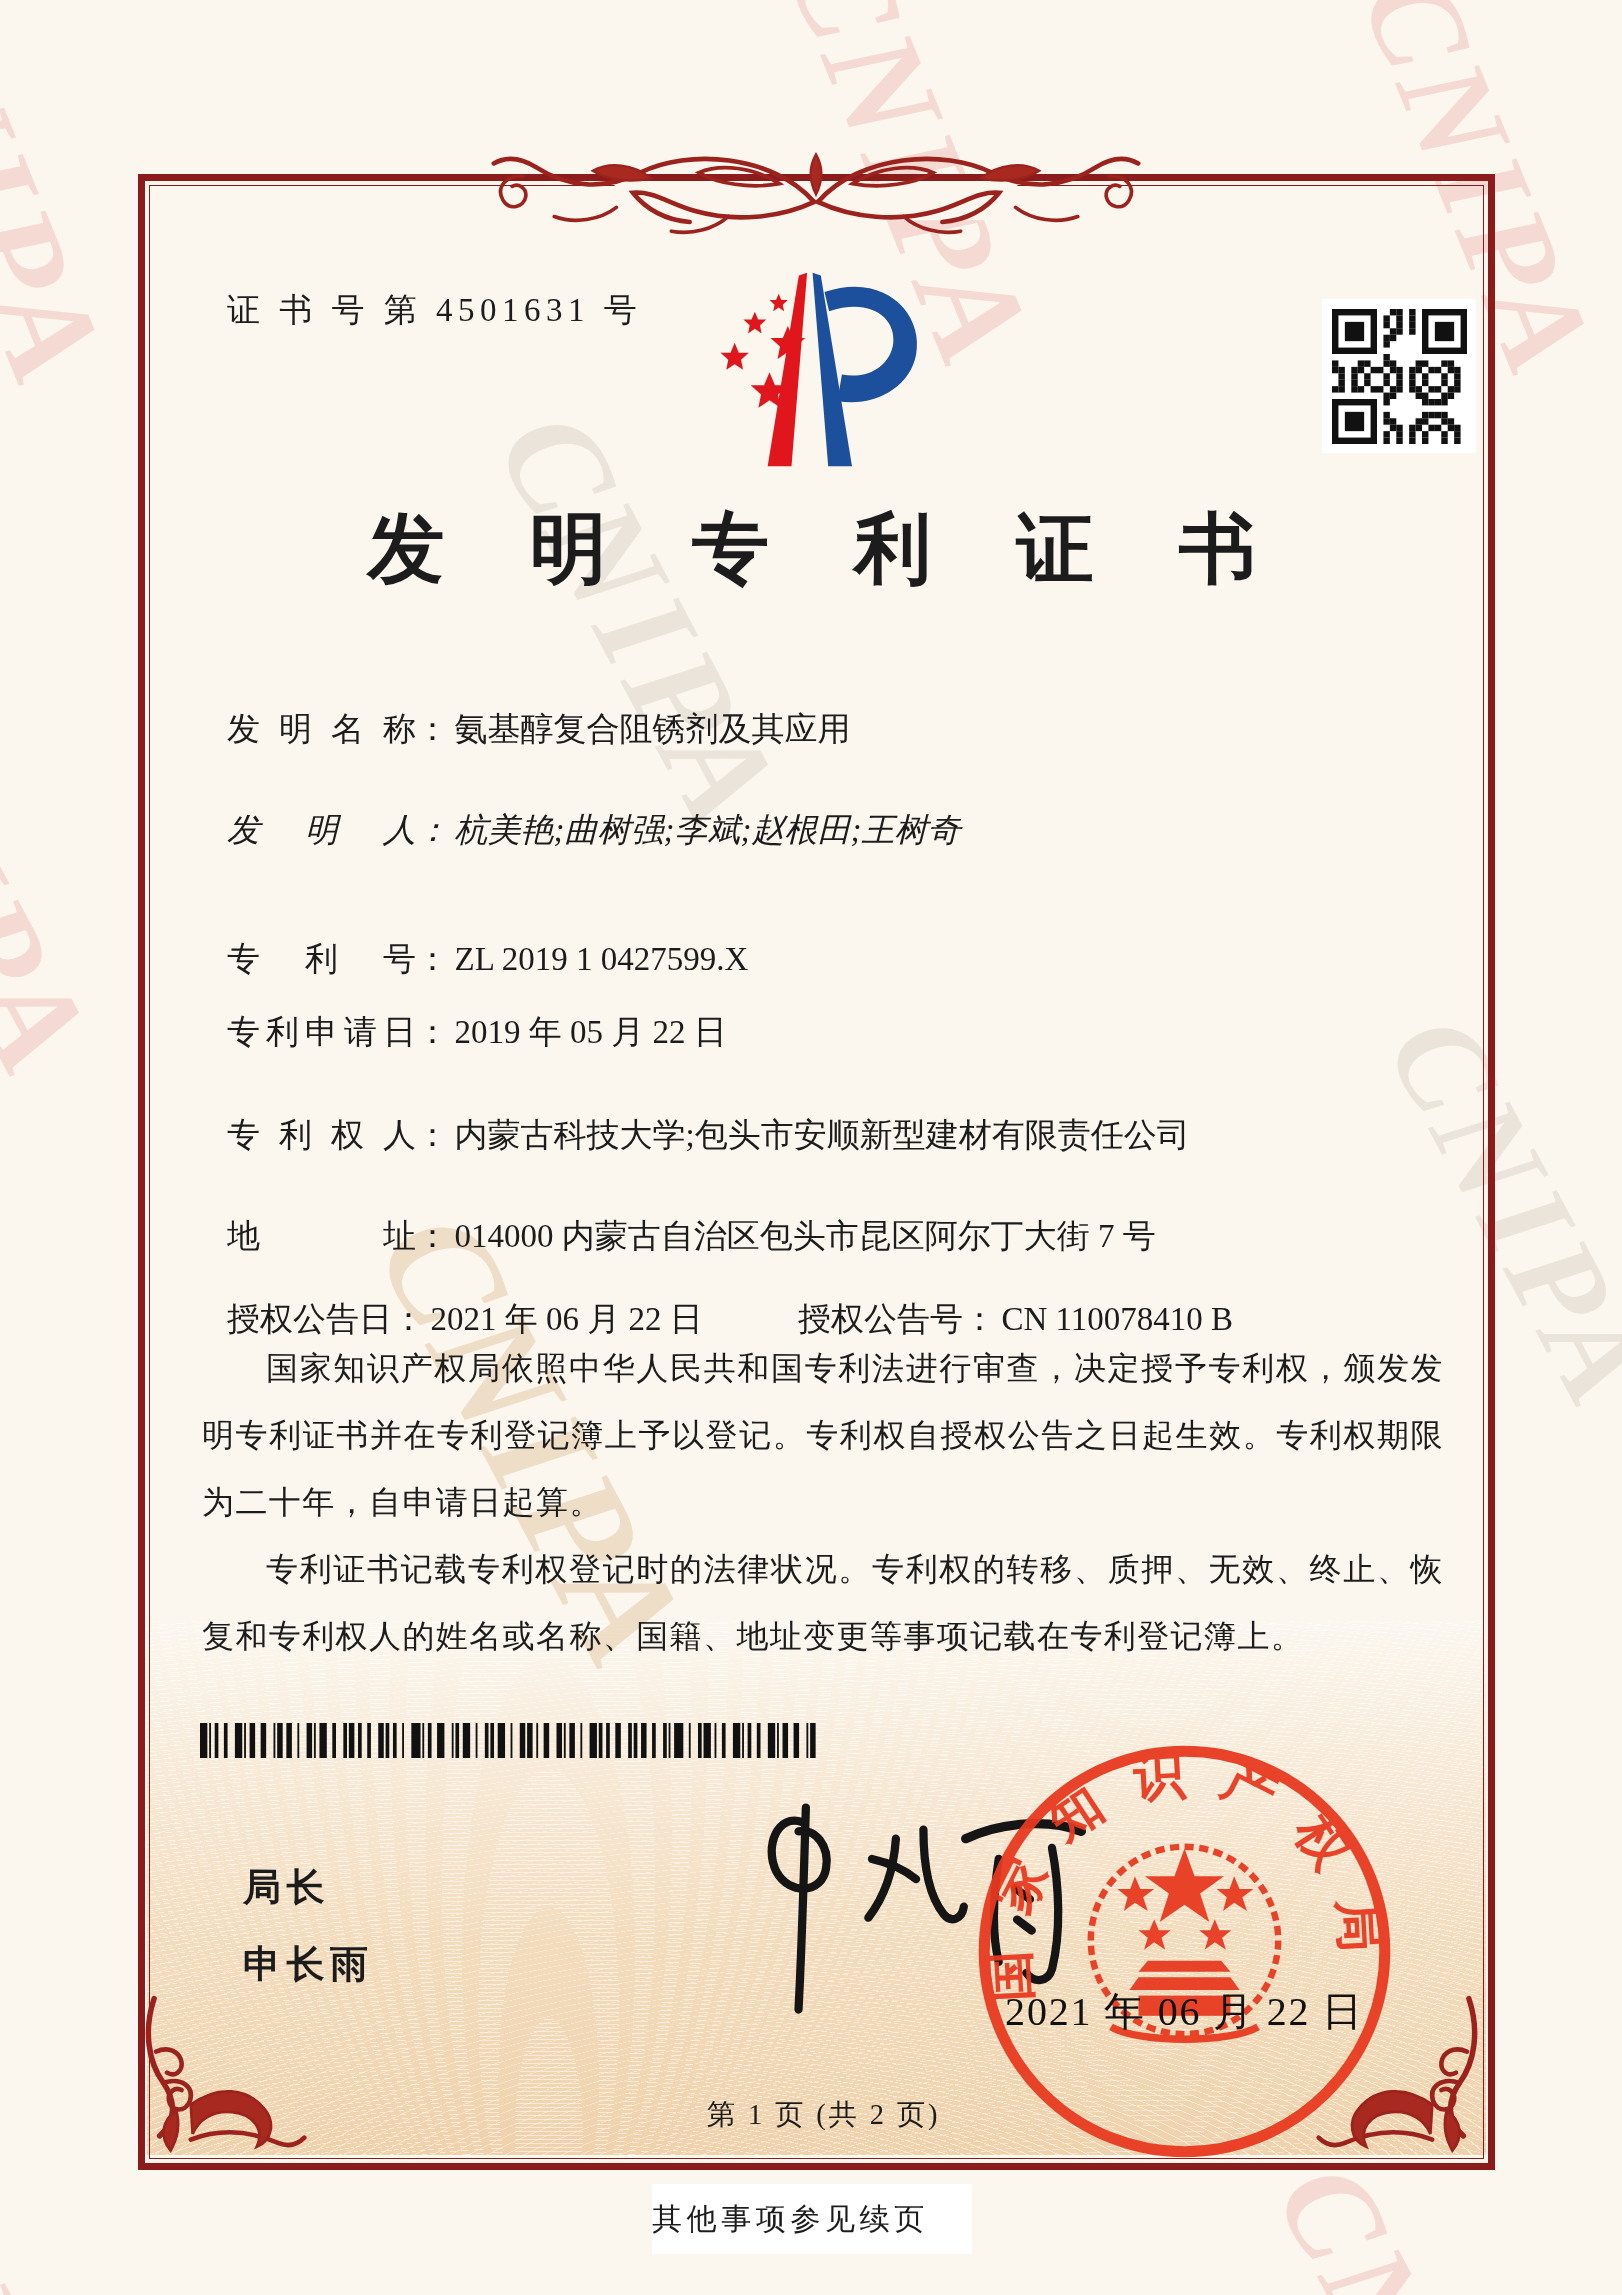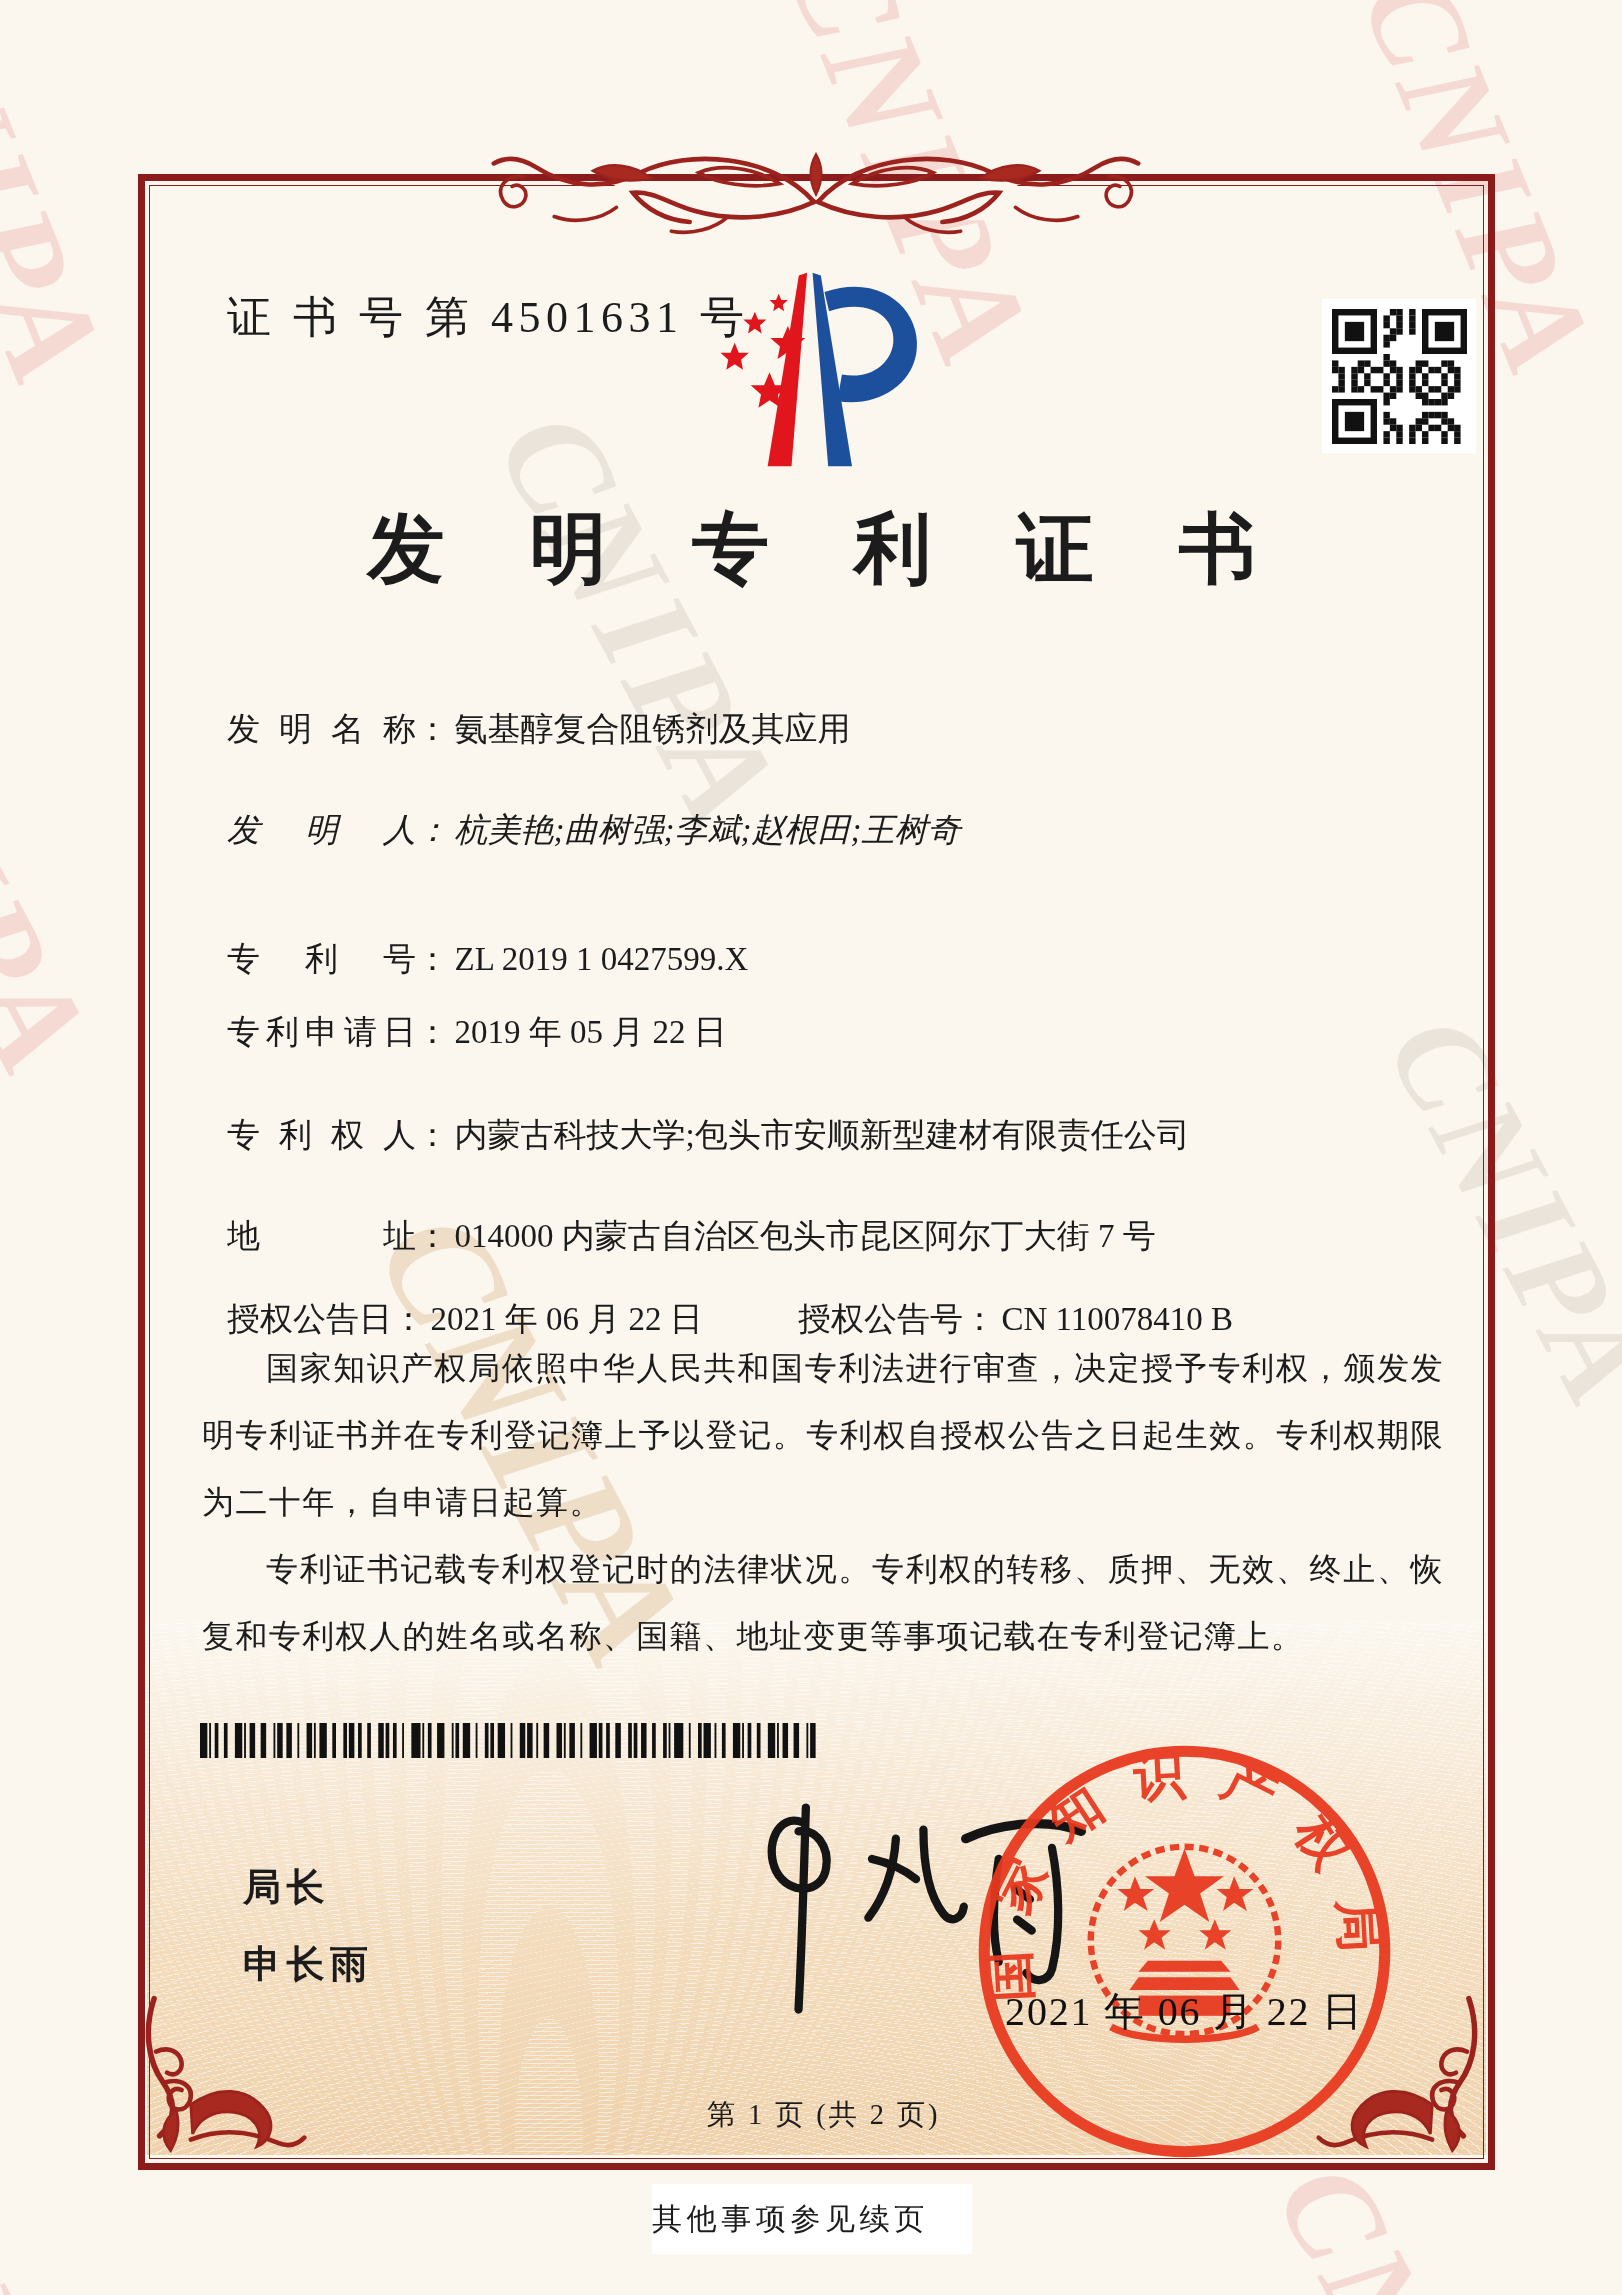--- a/index.html
+++ b/index.html
@@ -25,21 +25,21 @@
       repeating-radial-gradient(1377px 422px at 30% 118%, rgba(255,255,255,.5) 0 1.8px, rgba(255,255,255,0) 1.8px 13px),
       repeating-radial-gradient(1469px 478px at 75% 125%, rgba(255,255,255,.35) 0 1.8px, rgba(255,255,255,0) 1.8px 15.6px),
       linear-gradient(180deg, rgba(244,221,192,0) 0%, rgba(244,221,192,.55) 30%, #f3dcbd 60%, #efd2ac 100%);
   }
   .frame-outer{
     position:absolute;left:138px;top:174px;width:1343px;height:1982px;
     border:7.3px solid var(--frame,#8c1b1b);z-index:2;pointer-events:none;
   }
   .frame-inner{position:absolute;inset:3.7px;border:1.8px solid var(--frame,#8c1b1b);}
   
-  .cert-no{position:absolute;left:227px;top:288px;font-size:44px;letter-spacing:5.5px;z-index:3;}
+  .cert-no{position:absolute;left:227px;top:288px;font-size:33px;letter-spacing:5.5px;z-index:3;}
   .logo{position:absolute;left:709px;top:266px;width:220px;height:216px;z-index:3;}
   .qr{position:absolute;left:1322px;top:299px;width:154px;height:154px;background:#fff;z-index:3;
       display:flex;align-items:center;justify-content:center;}
   .doc-title{
     position:absolute;left:0;top:498px;width:1623px;text-align:center;z-index:3;
     font-size:77px;font-weight:700;letter-spacing:33px;text-indent:33px;
   }
   
   .fields{position:absolute;left:227px;top:0;width:1221px;z-index:3;font-size:33px;}
   .frow{position:absolute;left:0;white-space:nowrap;}

